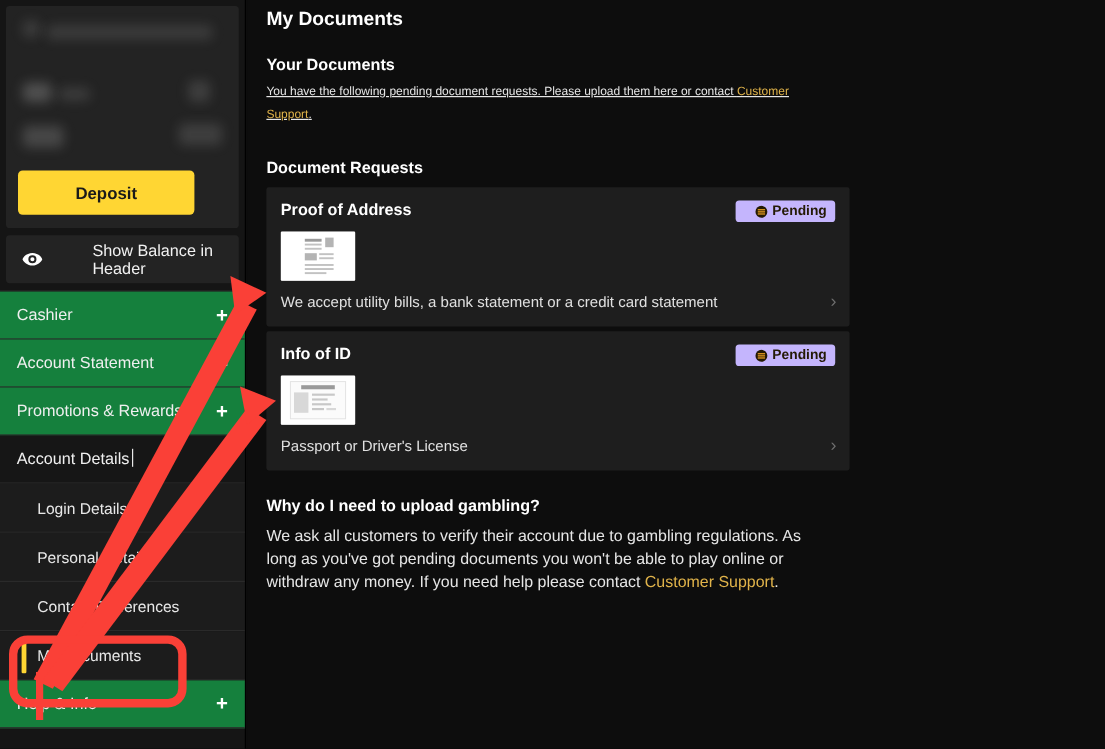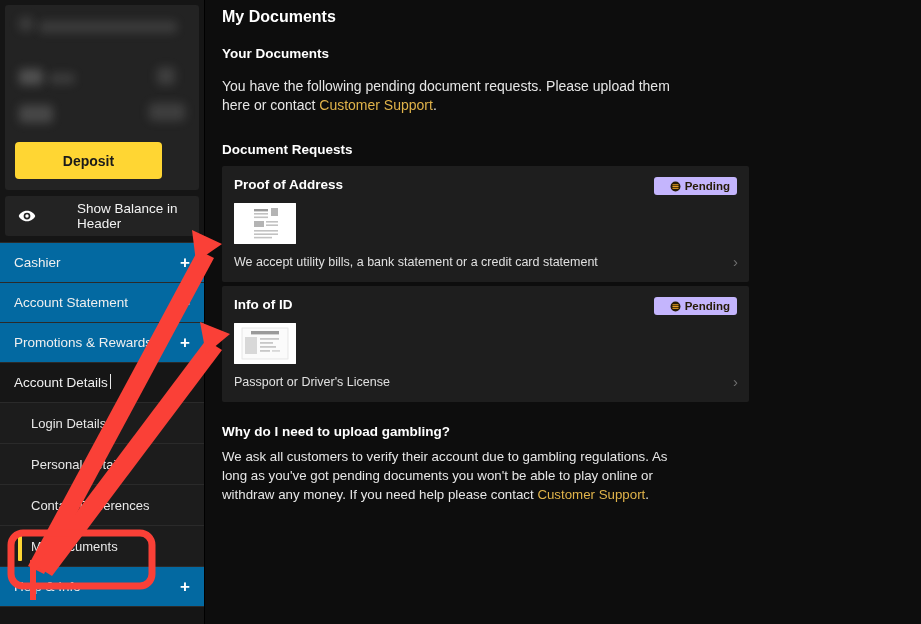--- a/index.html
+++ b/index.html
@@ -58,21 +58,21 @@
   .eye-icon { width: 18px; height: 18px; margin-right: 12px; display: block; }
 
   .nav-list { border-top: 1px solid #2a2a2a; }
   .nav-item {
     position: relative;
     height: 40px;
     display: flex; align-items: center; justify-content: space-between;
     padding: 0 14px 0 14px;
     color: #efefef; font-size: 13.5px;
     border-bottom: 1px solid #2a2a2a;
-    background: #0369a1;
+    background: #15803d;
     cursor: pointer;
   }
   .nav-item .toggle { color: #fff; font-size: 17px; font-weight: bold; line-height: 1; }
   .nav-item.expanded { background: #161616; }
   .caret-text { position: relative; }
   .caret-text::after {
     content: ""; position: absolute; right: -3px; top: -1px;
     width: 1px; height: 15px; background: #e8e8e8;
   }
   .nav-sub {
@@ -93,28 +93,28 @@
 
   
   .main {
     position: absolute; left: 206px; top: 0;
     width: 715px; height: 624px;
     background: #0d0d0d;
     padding: 8px 0 0 16px;
     overflow: hidden;
   }
   .page-title { color: #ffffff; font-size: 16px; font-weight: bold; margin-bottom: 20px; }
-  .sec-head { color: #ffffff; font-size: 13.5px; font-weight: bold; margin-bottom: 16px; }
-  .body-text { color: #e6e6e6; font-size: 14px; line-height: 19px; max-width: 455px; }
+  .sec-head { color: #ffffff; font-size: 13.5px; font-weight: bold; margin-bottom: 6px; }
+  .body-text { color: #e6e6e6; font-size: 10px; line-height: 19px; max-width: 455px; text-decoration: underline; }
   .link { color: #e0b34a; text-decoration: none; cursor: pointer; }
   .sec-head2 { color: #ffffff; font-size: 13.5px; font-weight: bold; margin: 27px 16px 9px 0; }
 
   .doc-card {
     position: relative;
-    width: 527px;
+    width: 486px;
     background: #1e1e1e;
     border-radius: 2px;
     padding: 11px 12px 13px 12px;
     margin-bottom: 4px;
     cursor: pointer;
   }
   .doc-head { display: flex; align-items: flex-start; justify-content: space-between; }
   .doc-title { color: #ffffff; font-size: 13.5px; font-weight: bold; }
   .badge {
     display: inline-flex; align-items: center; gap: 4px;

